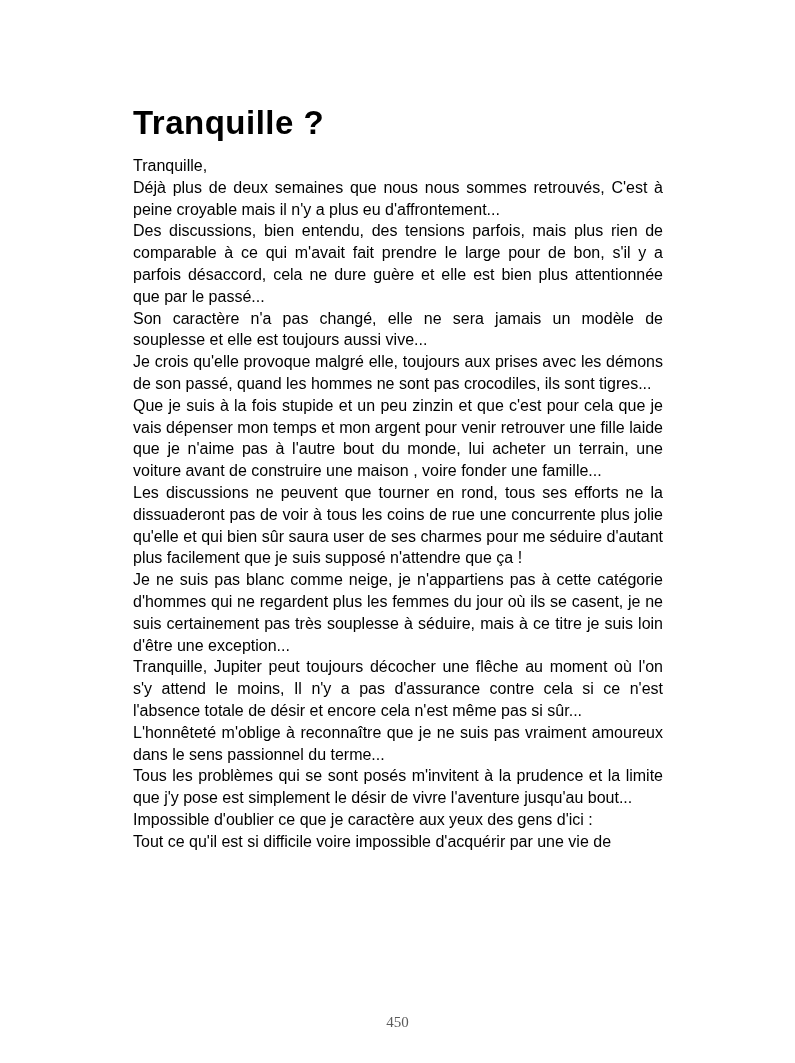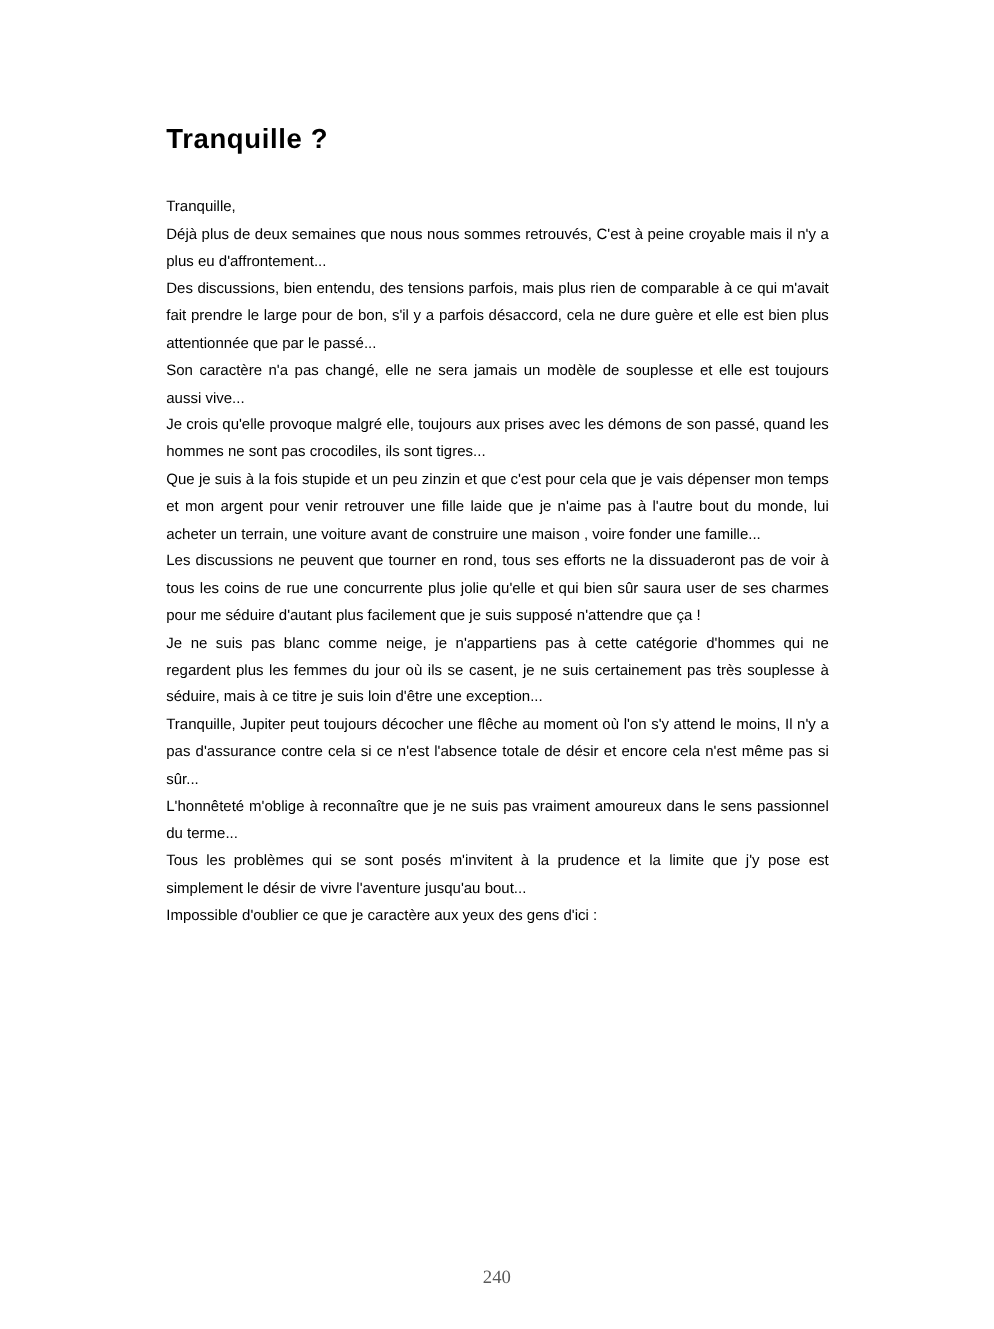--- a/index.html
+++ b/index.html
@@ -12,35 +12,35 @@
     width: 795px;
     height: 1063px;
     background: #ffffff;
     font-family: "Liberation Sans", sans-serif;
     color: #000000;
     overflow: hidden;
   }
   .title {
     position: absolute;
     left: 133px;
-    top: 92px;
+    top: 104px;
     margin: 0;
-    font-size: 22px;
+    font-size: 33px;
     line-height: 38px;
     font-weight: bold;
     color: #000000;
     letter-spacing: 0.5px;
     white-space: nowrap;
   }
   .body-text {
     position: absolute;
     left: 133px;
     top: 155px;
     width: 530px;
-    font-size: 12px;
+    font-size: 16px;
     line-height: 21.8px;
     text-align: justify;
     color: #000000;
   }
   .body-text p {
     margin: 0;
     padding: 0;
   }
   .page-number {
     position: absolute;
@@ -65,16 +65,17 @@
       <p>Des discussions, bien entendu, des tensions parfois, mais plus rien de comparable à ce qui m'avait fait prendre le large pour de bon, s'il y a parfois désaccord, cela ne dure guère et elle est bien plus attentionnée que par le passé...</p>
       <p>Son caractère n'a pas changé, elle ne sera jamais un modèle de souplesse et elle est toujours aussi vive...</p>
       <p>Je crois qu'elle provoque malgré elle, toujours aux prises avec les démons de son passé, quand les hommes ne sont pas crocodiles, ils sont tigres...</p>
       <p>Que je suis à la fois stupide et un peu zinzin et que c'est pour cela que je vais dépenser mon temps et mon argent pour venir retrouver une fille laide que je n'aime pas à l'autre bout du monde, lui acheter un terrain, une voiture avant de construire une maison , voire fonder une famille...</p>
       <p>Les discussions ne peuvent que tourner en rond, tous ses efforts ne la dissuaderont pas de voir à tous les coins de rue une concurrente plus jolie qu'elle et qui bien sûr saura user de ses charmes pour me séduire d'autant plus facilement que je suis supposé n'attendre que ça !</p>
       <p>Je ne suis pas blanc comme neige, je n'appartiens pas à cette catégorie d'hommes qui ne regardent plus les femmes du jour où ils se casent, je ne suis certainement pas très souplesse à séduire, mais à ce titre je suis loin d'être une exception...</p>
       <p>Tranquille, Jupiter peut toujours décocher une flêche au moment où l'on s'y attend le moins, Il n'y a pas d'assurance contre cela si ce n'est l'absence totale de désir et encore cela n'est même pas si sûr...</p>
       <p>L'honnêteté m'oblige à reconnaître que je ne suis pas vraiment amoureux dans le sens passionnel du terme...</p>
       <p>Tous les problèmes qui se sont posés m'invitent à la prudence et la limite que j'y pose est simplement le désir de vivre l'aventure jusqu'au bout...</p>
       <p>Impossible d'oublier ce que je caractère aux yeux des gens d'ici :</p>
+      <p>Tout ce qu'il est si difficile voire impossible d'acquérir par une vie de</p>
     </div>
 
-  <div class="page-number">240</div>
+  <div class="page-number">450</div>
 </div>
 
 </body></html>

